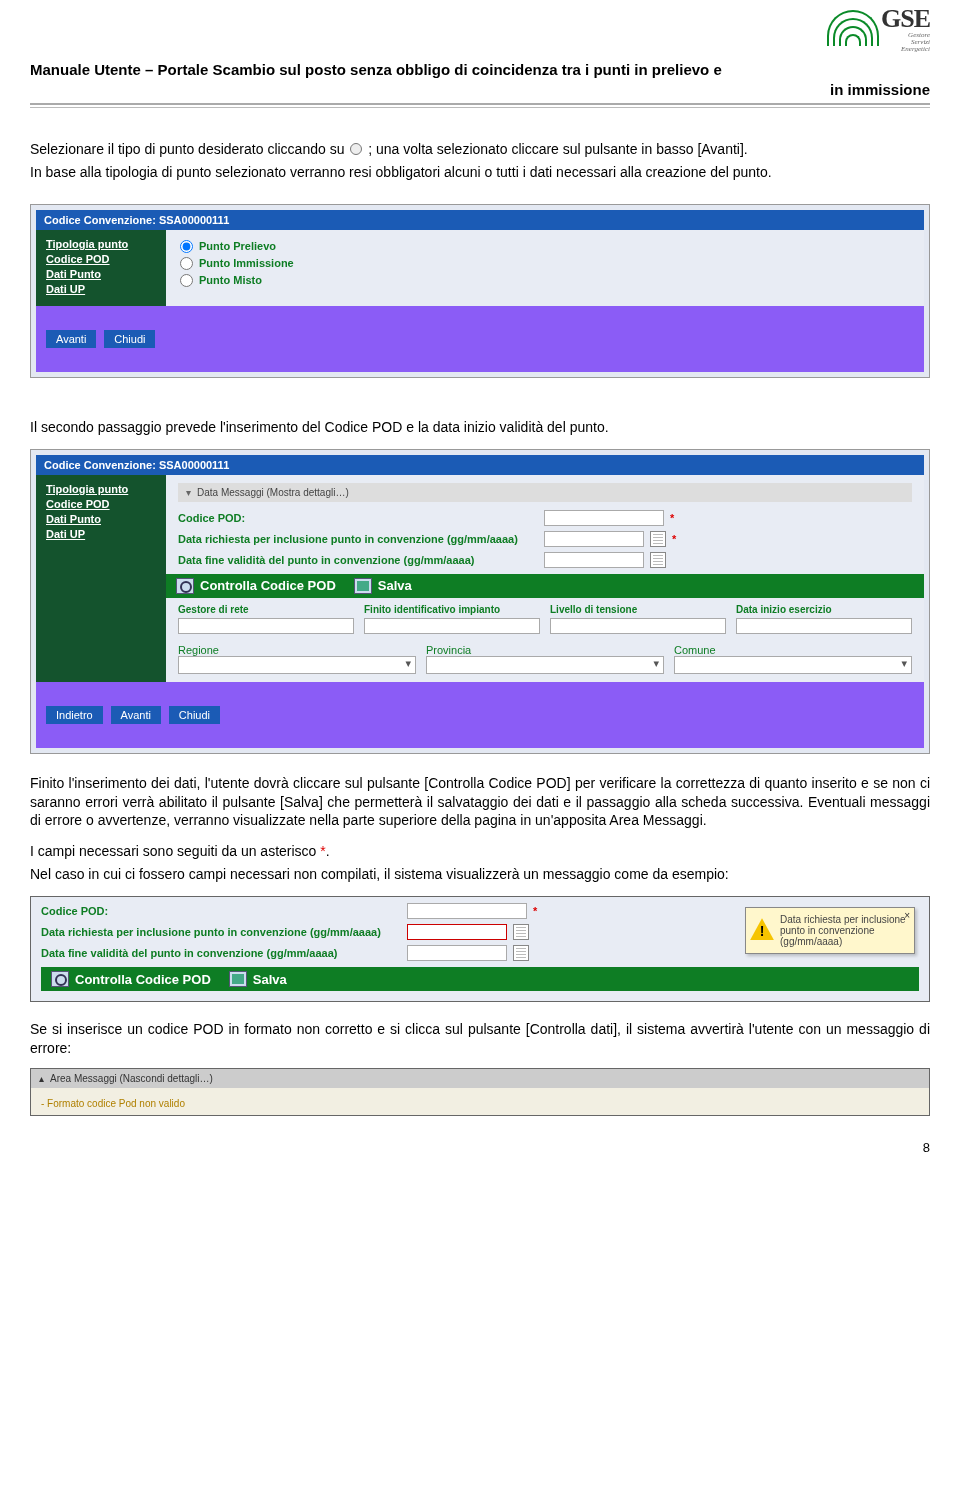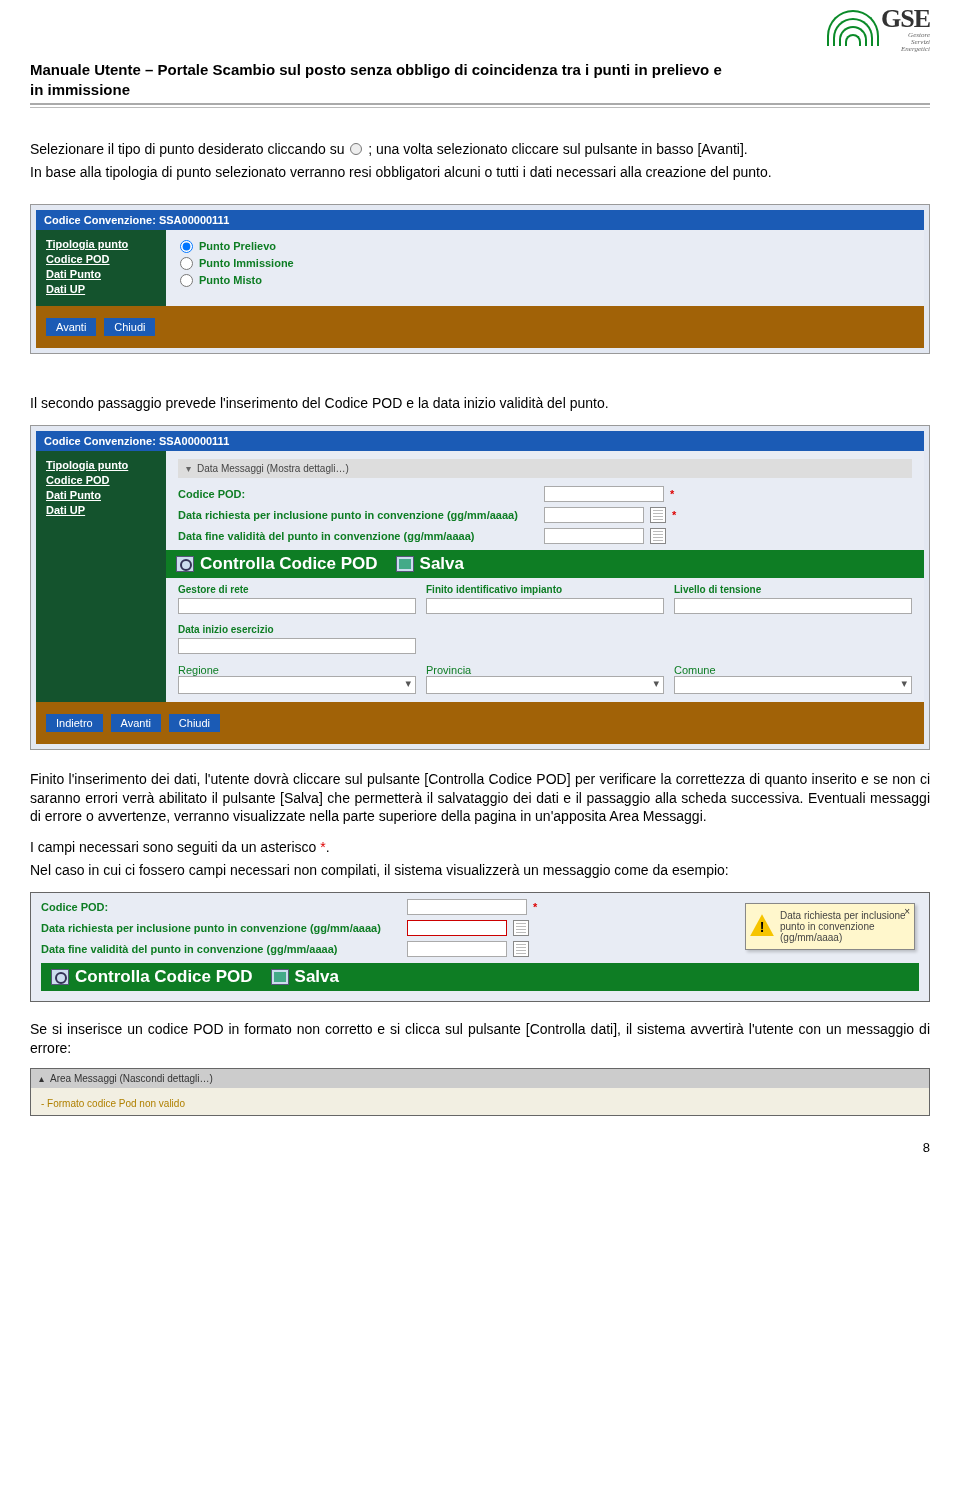--- a/index.html
+++ b/index.html
@@ -28,21 +28,21 @@
   }
   .arc.a1 { width:16px; height:12px; }
   .arc.a2 { width:28px; height:20px; }
   .arc.a3 { width:40px; height:28px; }
   .arc.a4 { width:52px; height:36px; }
   .logo-text { display:flex; flex-direction:column; line-height:1; }
   .logo-text .big { font-size: 26px; font-weight:bold; letter-spacing: -1px; color:#333; }
   .logo-text .small { font-size: 7px; color:#666; font-style:italic; text-align:right; }
   .title-area { margin-top: 48px; }
   .title-area h1 { font-size: 15px; font-weight: bold; line-height: 1.3; }
-  .title-area h1 .line2 { display:block; text-align:left; }
+  .title-area h1 .line2 { display:block; text-align:right; }
   .hr1 { border:none; border-top:2px solid #aaa; margin-top:4px; }
   .hr2 { border:none; border-top:1px solid #bbb; margin-top:2px; }
   .body-text { margin-top: 32px; font-size: 14px; line-height:1.35; text-align:justify; }
   .body-text p { margin-bottom: 4px; }
   .radio-glyph {
     display:inline-block; width:12px; height:12px;
     border:1px solid #777; border-radius:50%;
     vertical-align:-1px; margin:0 2px; background:#eee;
   }
   .red-star { color:#d00; }
@@ -52,21 +52,21 @@
   .shot-inner { margin:5px; }
   .conv-bar { background:#1b5bb5; color:#fff; font-size:11px; font-weight:bold; padding:4px 8px; }
   .conv-bar .val { font-weight:bold; }
   .panel1-body { display:flex; background:#0e7d24; }
   .sidemenu { background:#14532d; color:#fff; font-size:11px; font-weight:bold; padding:8px 10px; min-width:130px; }
   .sidemenu div { text-decoration:underline; margin-bottom:3px; cursor:pointer; }
   .pale-box { background:#e8ecf4; flex:1; padding:10px 14px; font-size:11px; color:#0e7d24; }
   .pale-box .prompt { font-weight:bold; margin-bottom:6px; }
   .pale-box label { display:flex; align-items:center; gap:6px; margin-bottom:4px; font-weight:bold; }
   .pale-box input[type="radio"] { margin:0; }
-  .btnrow { background:#a16207; padding:12px 10px; }
+  .btnrow { background:#8b5cf6; padding:24px 10px; }
   .btnrow .mini-btn, .mini-btn {
     display:inline-block; background:#1b5bb5; color:#fff;
     font-size:11px; padding:3px 10px; margin-right:4px;
     cursor:pointer; font-family:Arial;
   }
 
   
   .shot2 { border:1px solid #999; margin-top:12px; background:#e3e8f2; }
   .shot2 .panel2-body { display:flex; }
   .formzone { background:#e8ecf4; flex:1; padding:8px 12px; font-size:11px; color:#0e7d24; }
@@ -74,27 +74,27 @@
     background:#ddd; color:#444; padding:4px 8px; font-size:10px;
     display:flex; align-items:center; gap:6px; margin-bottom:8px;
   }
   .areamsg .chev { font-size:10px; color:#666; }
   .formrow { display:flex; align-items:center; margin-bottom:5px; gap:6px; }
   .formrow .lbl { flex:0 0 360px; font-weight:bold; }
   .formrow .inp { border:1px solid #aaa; background:#fff; height:16px; width:120px; }
   .formrow .cal { display:inline-block; width:16px; height:16px; background:#fff; border:1px solid #888; position:relative; }
   .formrow .cal::after { content:""; position:absolute; inset:2px; background:repeating-linear-gradient(#bbb,#bbb 1px,#fff 1px,#fff 3px); }
   .star { color:#d00; font-weight:bold; }
-  .grn-action-row { background:#0e7d24; padding:4px 10px; display:flex; gap:18px; color:#fff; font-size:17px; font-weight:bold; margin:6px -12px; }
+  .grn-action-row { background:#0e7d24; padding:4px 10px; display:flex; gap:18px; color:#fff; font-size:13px; font-weight:bold; margin:6px -12px; }
   .grn-action-row .act { display:flex; align-items:center; gap:6px; cursor:pointer; }
   .icon-mag { width:18px; height:16px; background:#cde; border:1px solid #557; position:relative; }
   .icon-mag::after { content:""; position:absolute; left:3px; top:2px; width:8px; height:8px; border:2px solid #335; border-radius:50%; }
   .icon-save { width:18px; height:16px; background:#cde; border:1px solid #557; position:relative; }
   .icon-save::after { content:""; position:absolute; inset:2px; background:#4a8; }
-  .cols4 { display:grid; grid-template-columns:repeat(3,1fr); gap:10px; }
+  .cols4 { display:grid; grid-template-columns:repeat(4,1fr); gap:10px; }
   .cols4 .clbl { font-weight:bold; font-size:10px; margin-bottom:3px; }
   .cols4 .cfield { border:1px solid #aaa; background:#fff; height:16px; }
   .cols3 { display:grid; grid-template-columns:repeat(3,1fr); gap:10px; margin-top:10px; }
   .dd { border:1px solid #aaa; background:#fff; height:18px; position:relative; }
   .dd::after { content:"▾"; position:absolute; right:4px; top:0; font-size:11px; color:#555; }
 
   
   .shot3 { margin-top:12px; border:1px solid #666; background:#e8ecf4; padding:6px 10px 10px; position:relative; font-size:11px; color:#0e7d24; }
   .shot3 .formrow .lbl { flex:0 0 360px; }
   .tooltip-err {

